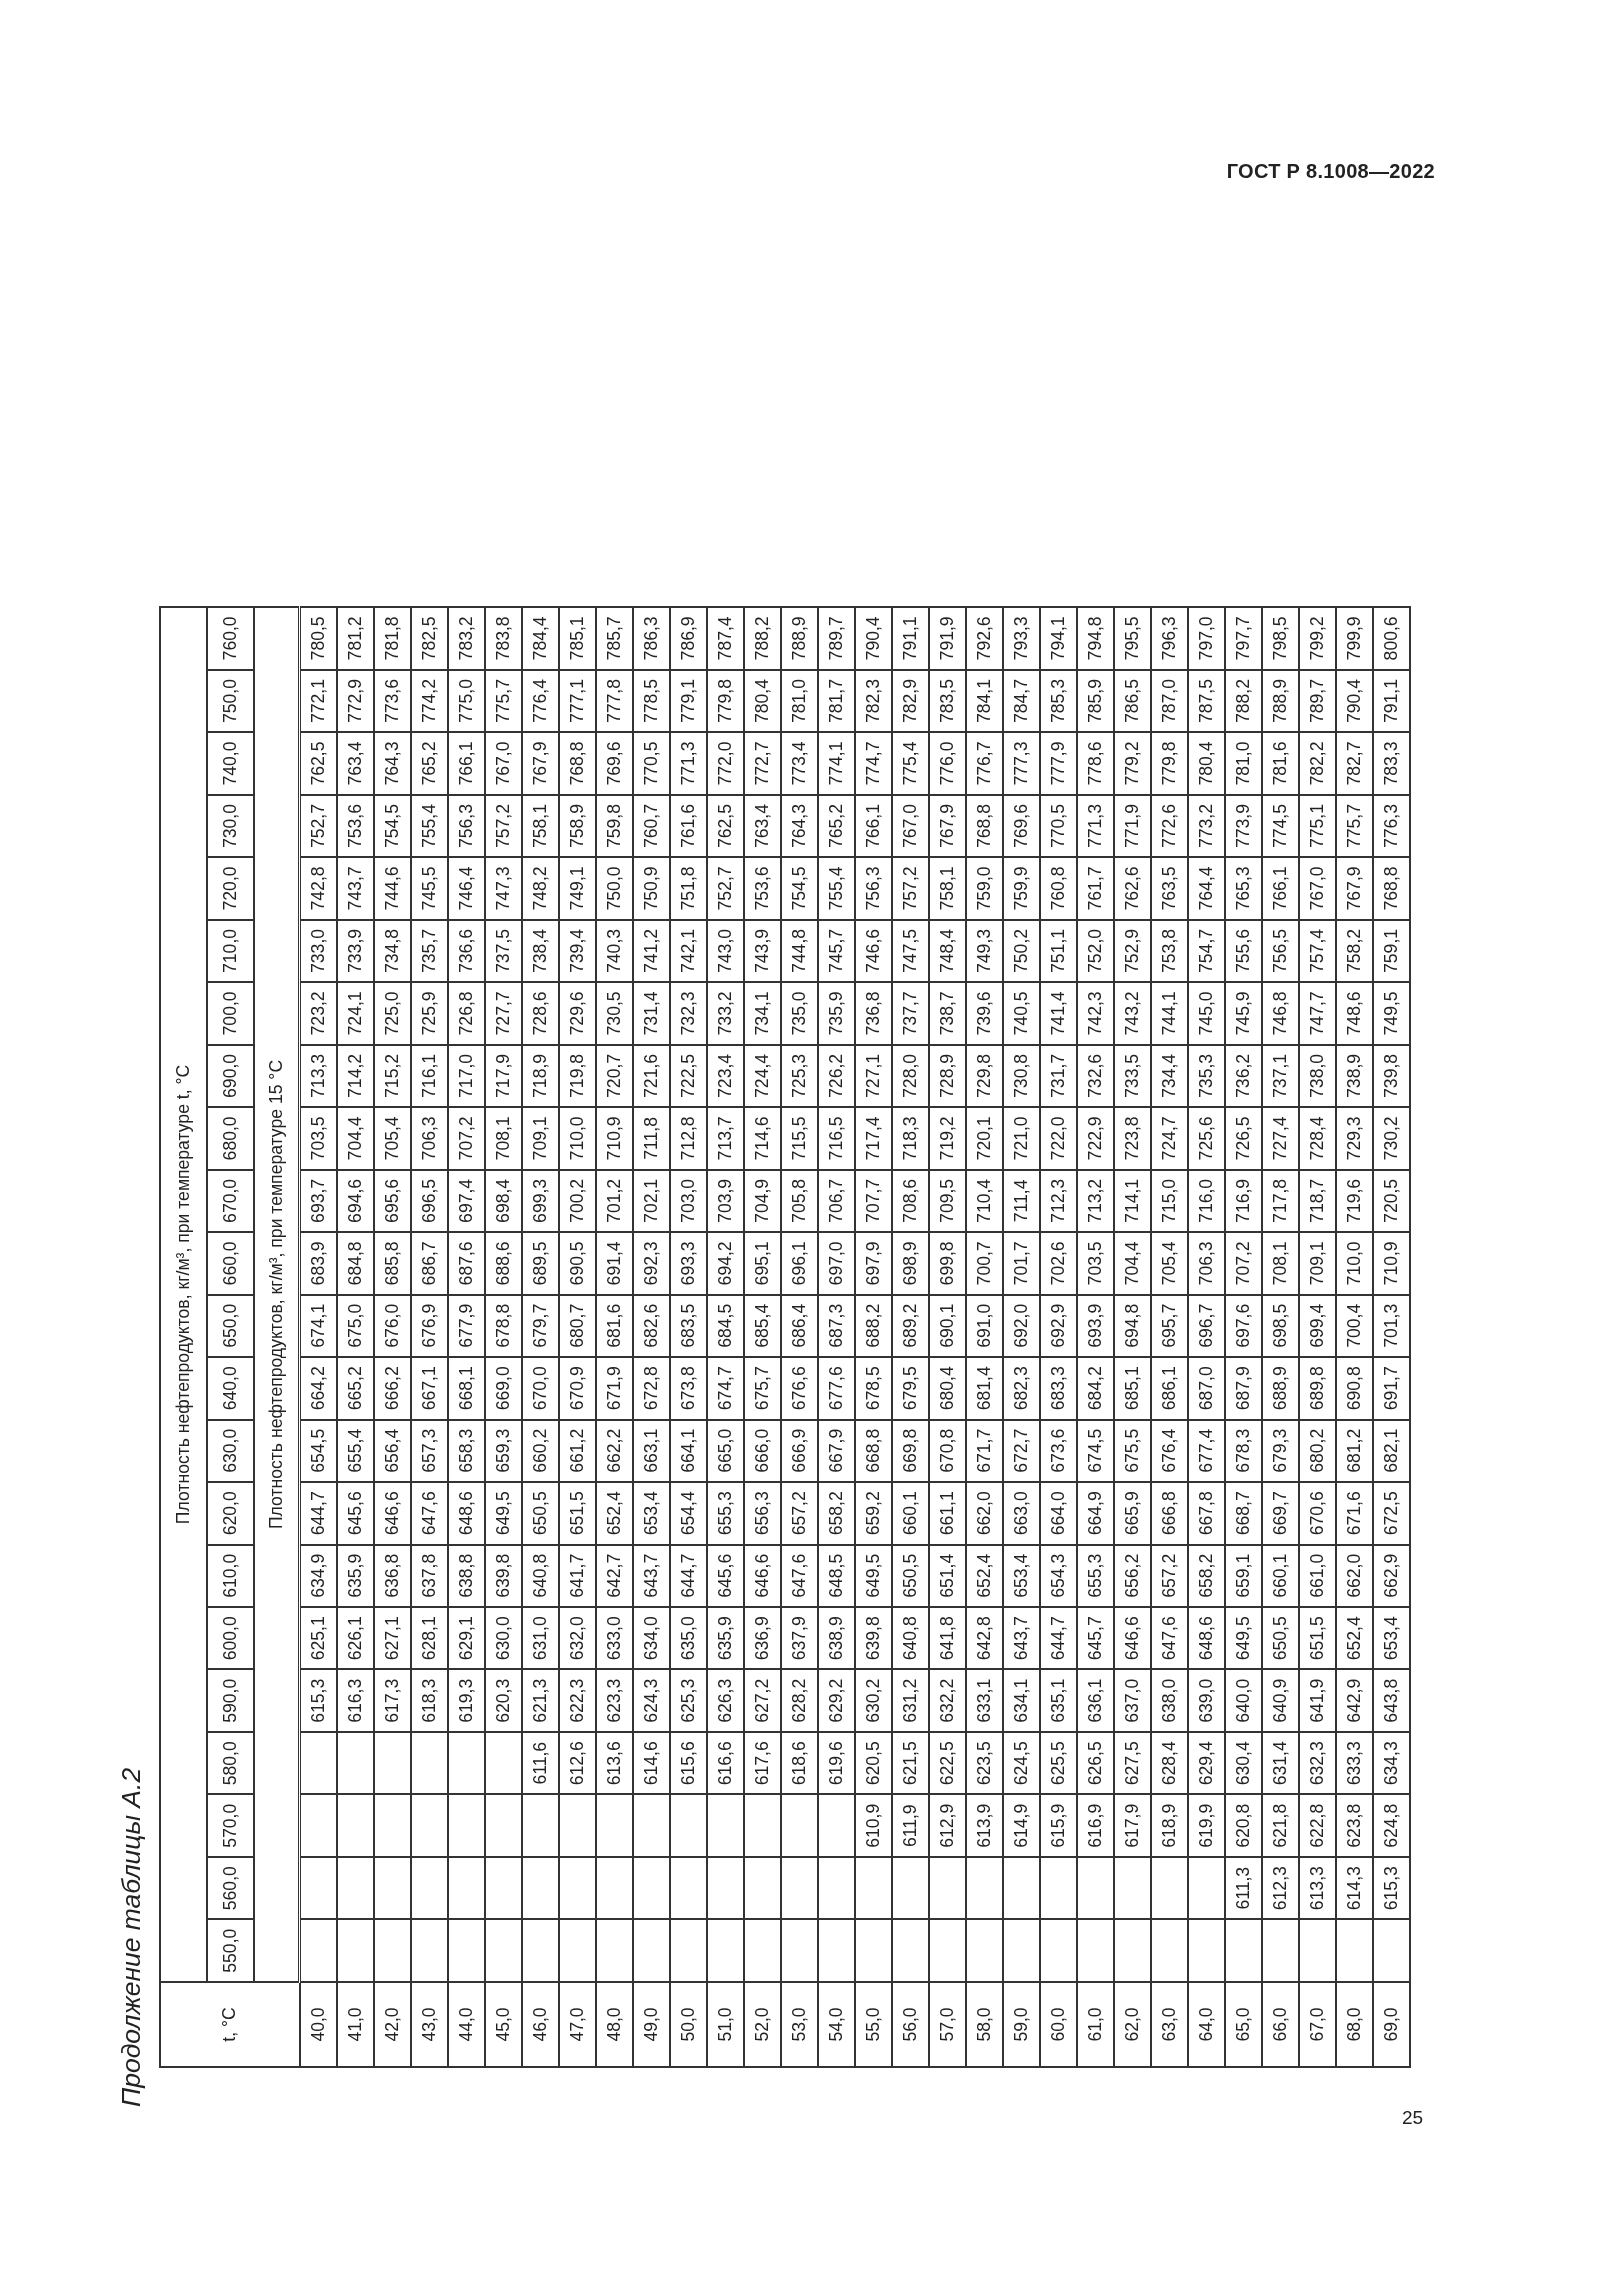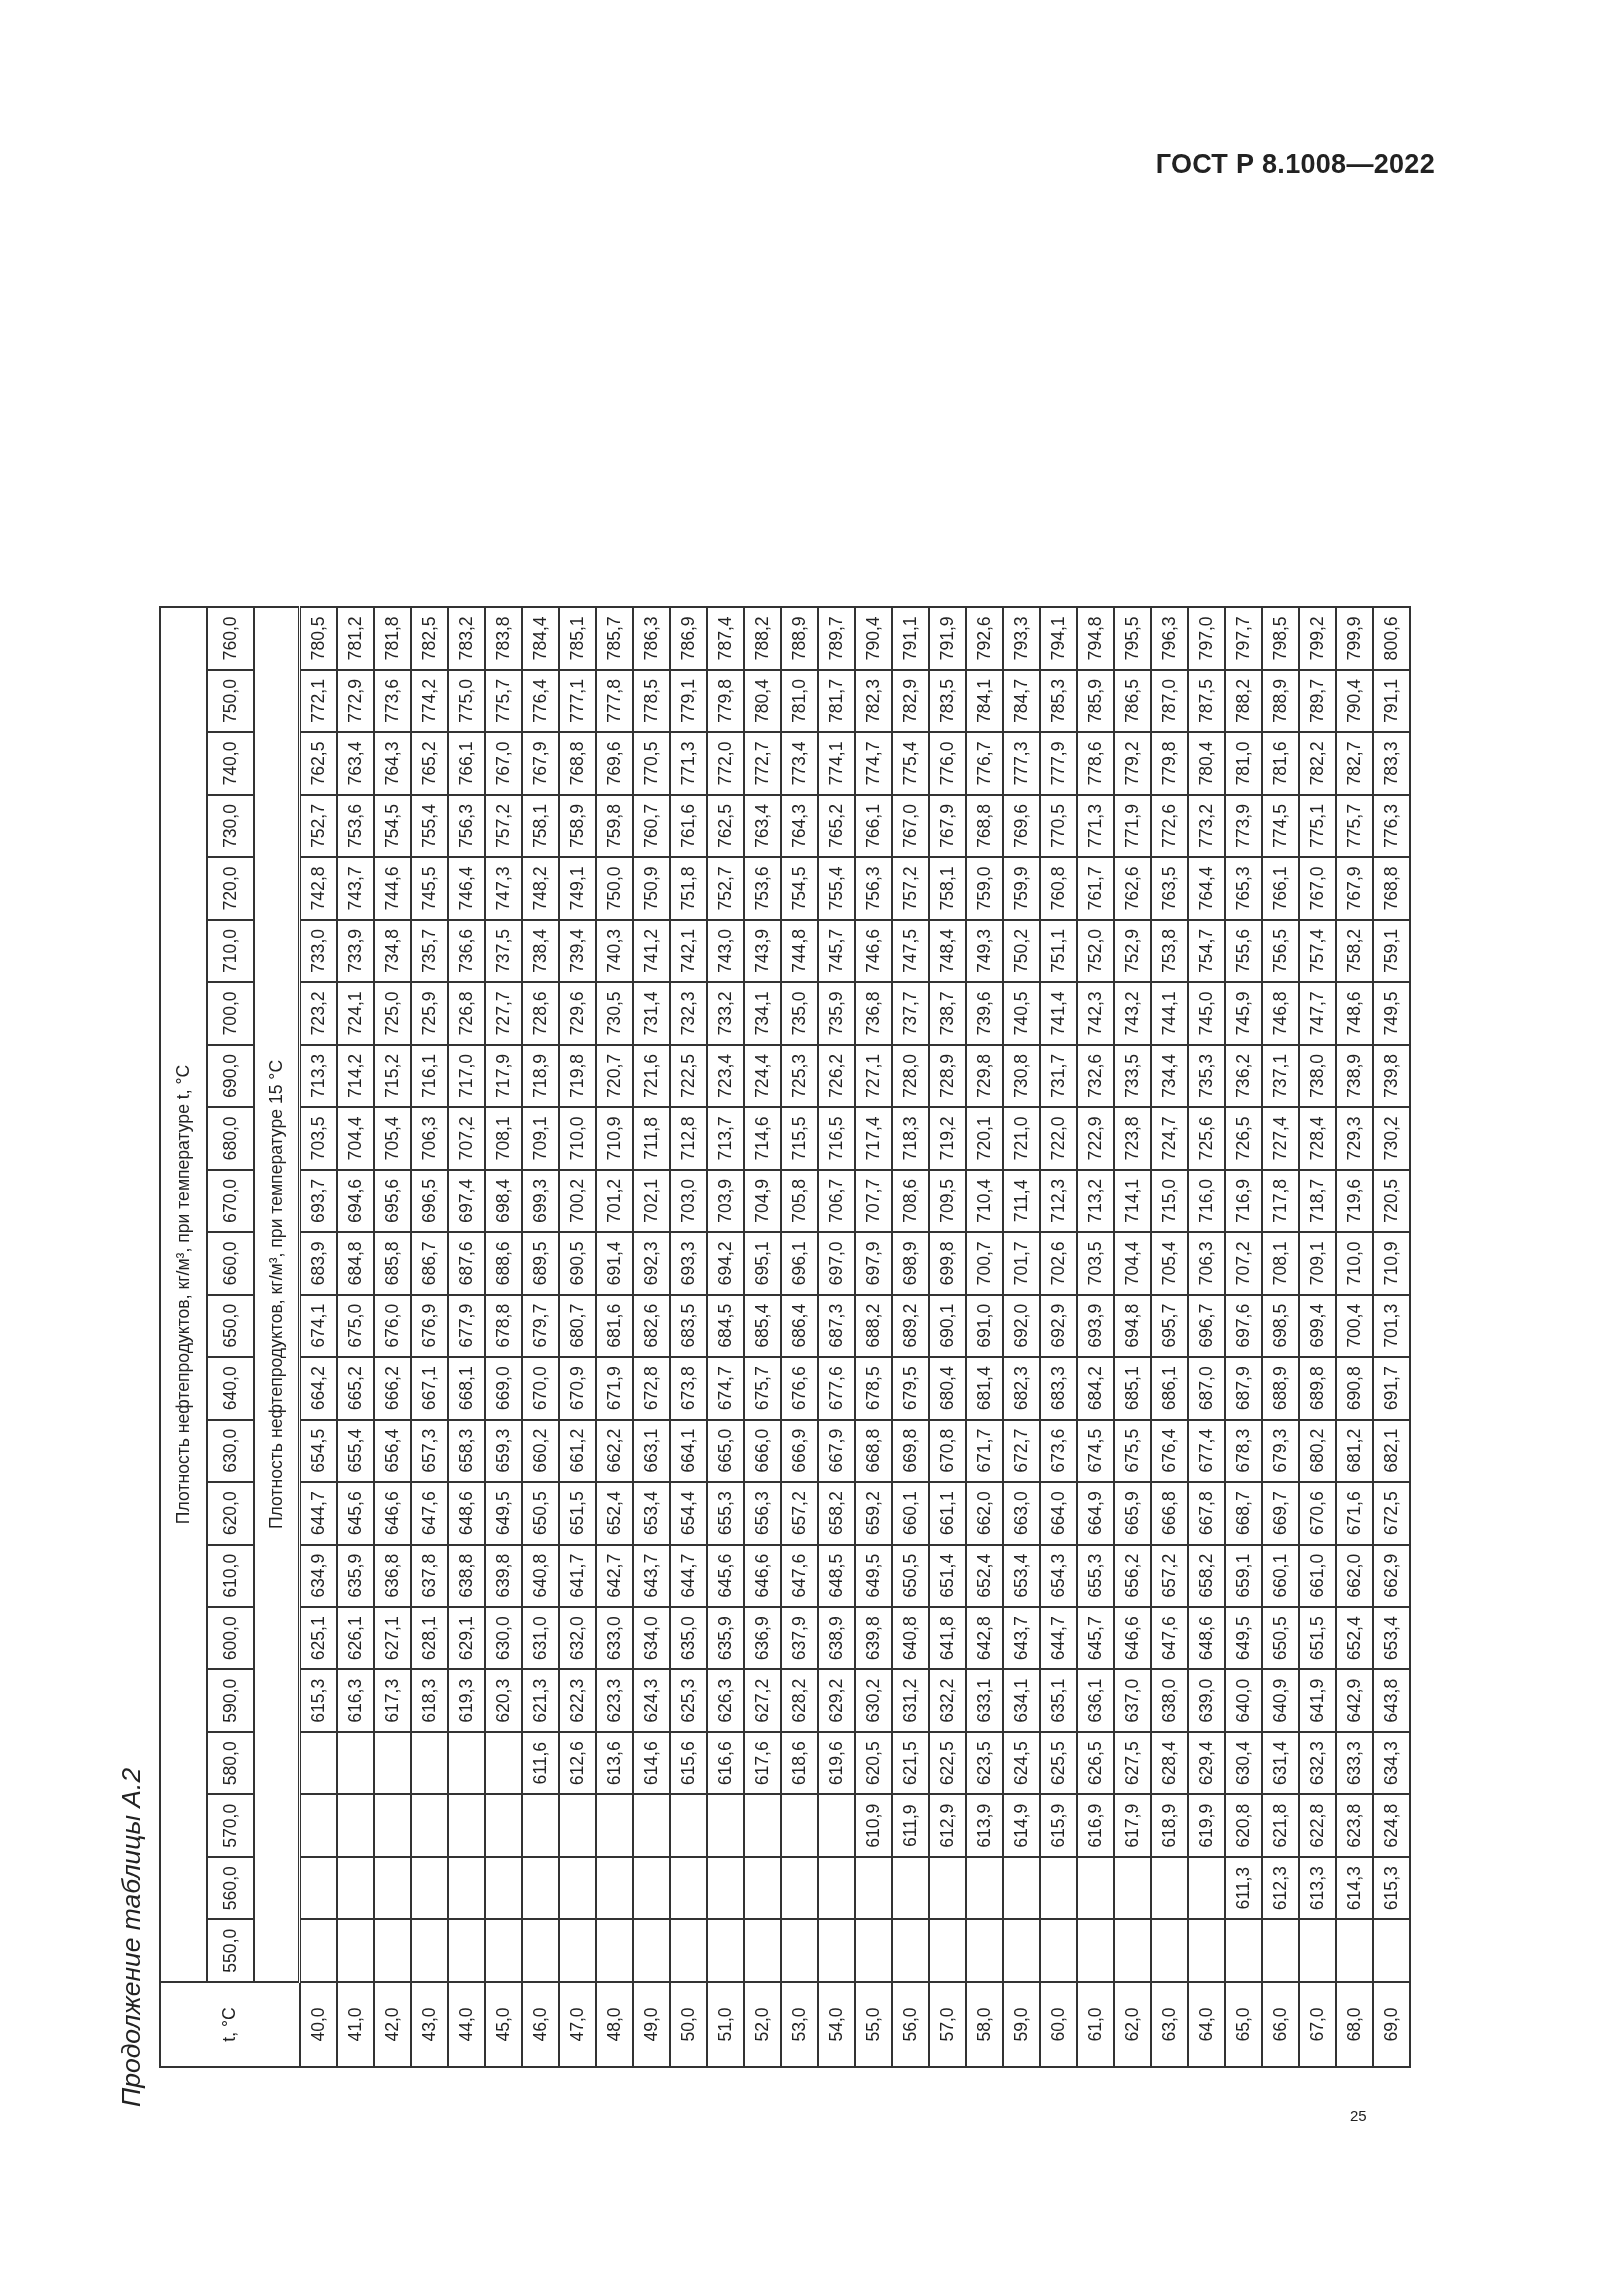--- a/index.html
+++ b/index.html
@@ -1,18 +1,18 @@
 <!DOCTYPE html>
 <html><head>
 <meta charset="utf-8">
 <style>
   html,body{margin:0;padding:0;background:#fff;}
   body{width:1621px;height:2293px;position:relative;overflow:hidden;font-family:"Liberation Sans",sans-serif;color:#222;}
-  .gost{position:absolute;right:186px;top:149px;font-weight:bold;font-size:27px;letter-spacing:0.3px;}
-  .pagenum{position:absolute;left:1350px;top:2107px;font-size:15px;}
+  .gost{position:absolute;right:186px;top:160px;font-weight:bold;font-size:20px;letter-spacing:0.3px;}
+  .pagenum{position:absolute;left:1402px;top:2107px;font-size:19px;}
   .caption{position:absolute;left:116px;top:2107px;transform-origin:0 0;transform:rotate(-90deg);font-style:italic;font-size:26.5px;white-space:nowrap;}
   .rot{position:absolute;left:159px;top:2068px;transform-origin:0 0;transform:rotate(-90deg);}
   table{border-collapse:collapse;font-size:17.6px;}
   td,th{border:2px solid #333;padding:0;text-align:center;font-weight:normal;height:35px;}
   .tcol{width:135px;}
   .dcol{width:78px;}
   .hrow th{height:45px;}
   .sub th{height:43px;border-bottom:3.9px double #333;}
   .main th{height:45px;}
   tbody td{height:35px;}

